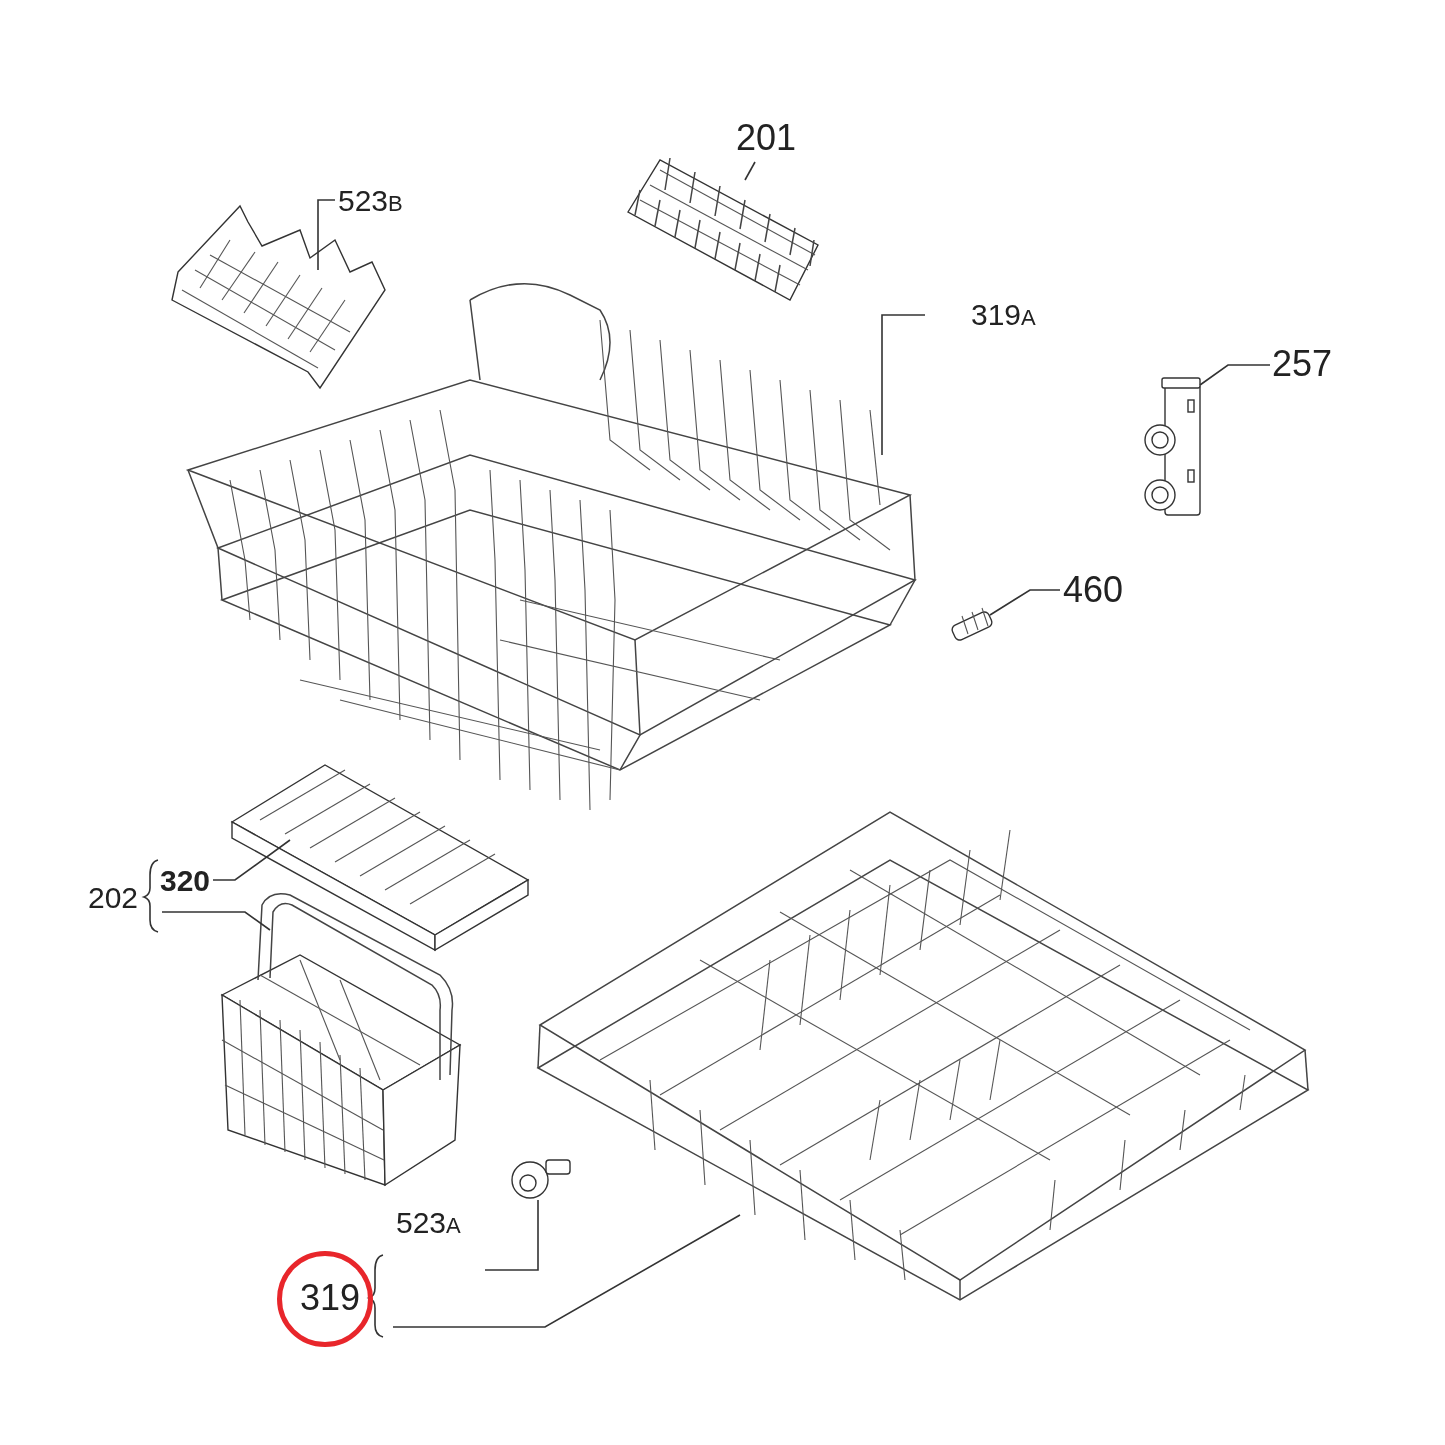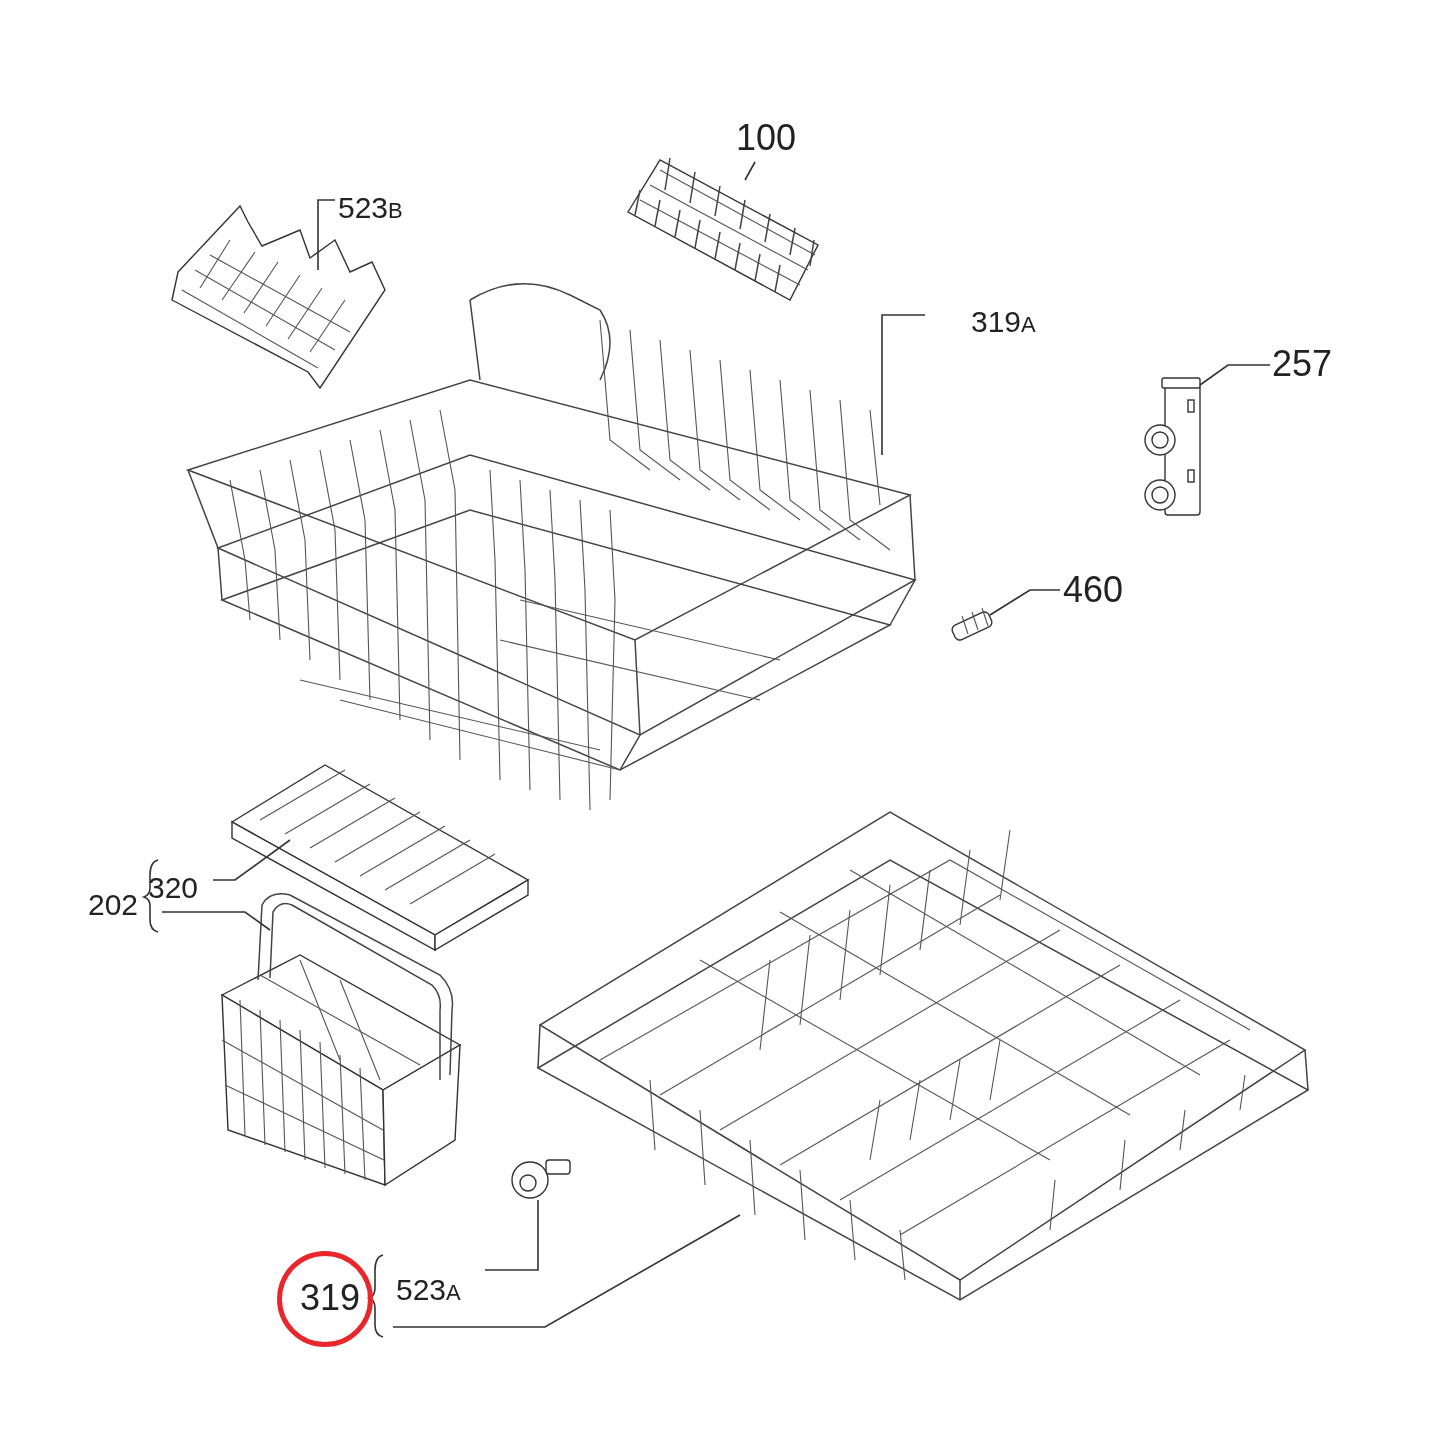--- a/index.html
+++ b/index.html
@@ -1,20 +1,20 @@
 <!DOCTYPE html>
 <html><head>
 <meta charset="utf-8">
 <style>
   html, body { margin:0; padding:0; background:#ffffff; }
   body { width:1445px; height:1445px; position:relative; overflow:hidden; font-family:"Liberation Sans", sans-serif; }
   svg#diagram { position:absolute; left:0; top:0; width:1445px; height:1445px; }
   .lbl { position:absolute; color:#222; font-family:"Liberation Sans", sans-serif; white-space:nowrap; line-height:1; }
   .lbl.big { font-size:36px; }
-  .lbl.mid { font-size:30px;margin-top:7px; }
+  .lbl.mid { font-size:30px; }
   .lbl .suf { font-size:22px; }
   .ln { stroke:#333; stroke-width:1.6; fill:none; }
   .w { stroke:#444; stroke-width:1.5; fill:none; }
   .wl { stroke:#555; stroke-width:1.1; fill:none; }
   .part { stroke:#333; stroke-width:1.4; fill:#fff; }
   .highlight { position:absolute; border:5px solid #e8262b; border-radius:50%; box-sizing:border-box; }
 </style>
 </head>
 <body>
 
@@ -211,40 +211,40 @@
     <polyline class="ln" points="213,880 235,880 290,840"></polyline>
     <polyline class="ln" points="162,912 245,912 270,930"></polyline>
     <polyline class="ln" points="485,1270 538,1270 538,1200"></polyline>
     <polyline class="ln" points="393,1327 545,1327 740,1215"></polyline>
     <path class="ln" d="M158,860 Q150,862 150,875 L150,888 Q150,895 144,897 Q150,899 150,906 L150,920 Q150,930 158,932"></path>
     <path class="ln" d="M383,1255 Q375,1257 375,1270 L375,1288 Q375,1296 369,1298 Q375,1300 375,1308 L375,1325 Q375,1335 383,1337"></path>
   </g>
 </svg>
 
 <div class="lbl big" style="left:736px; top:120px;">
-  <span>100</span><span class="suf"></span>
+  <span>201</span><span class="suf"></span>
 </div>
 <div class="lbl mid" style="left:338px; top:186px;">
   <span>523</span><span class="suf">B</span>
 </div>
 <div class="lbl mid" style="left:971px; top:300px;text-align:right;">
   <span>319</span><span class="suf">A</span>
 </div>
 <div class="lbl big" style="left:1272px; top:346px;">
   <span>257</span><span class="suf"></span>
 </div>
 <div class="lbl big" style="left:1063px; top:572px;">
   <span>460</span><span class="suf"></span>
 </div>
 <div class="lbl mid" style="left:88px; top:883px;">
   <span>202</span><span class="suf"></span>
 </div>
-<div class="lbl mid" style="left:148px; top:866px;">
+<div class="lbl mid" style="left:160px; top:866px;font-weight:bold;">
   <span>320</span><span class="suf"></span>
 </div>
 <div class="lbl big" style="left:300px; top:1280px;">
   <span>319</span><span class="suf"></span>
 </div>
-<div class="lbl mid" style="left:396px; top:1268px;">
+<div class="lbl mid" style="left:396px; top:1208px;">
   <span>523</span><span class="suf">A</span>
 </div>
 
 <div class="highlight" style="left:277px; top:1251px; width:96px; height:96px;"></div>
 
 </body></html>

